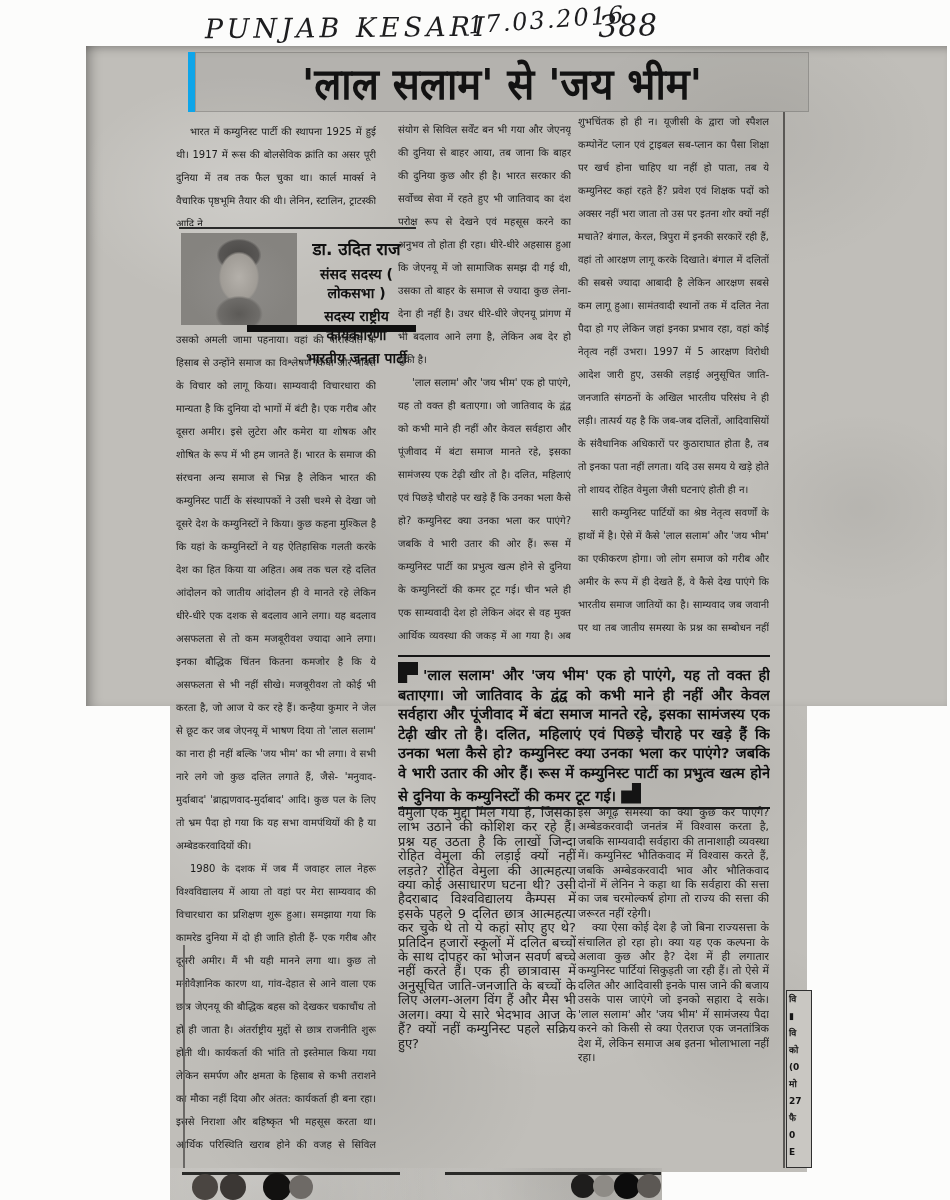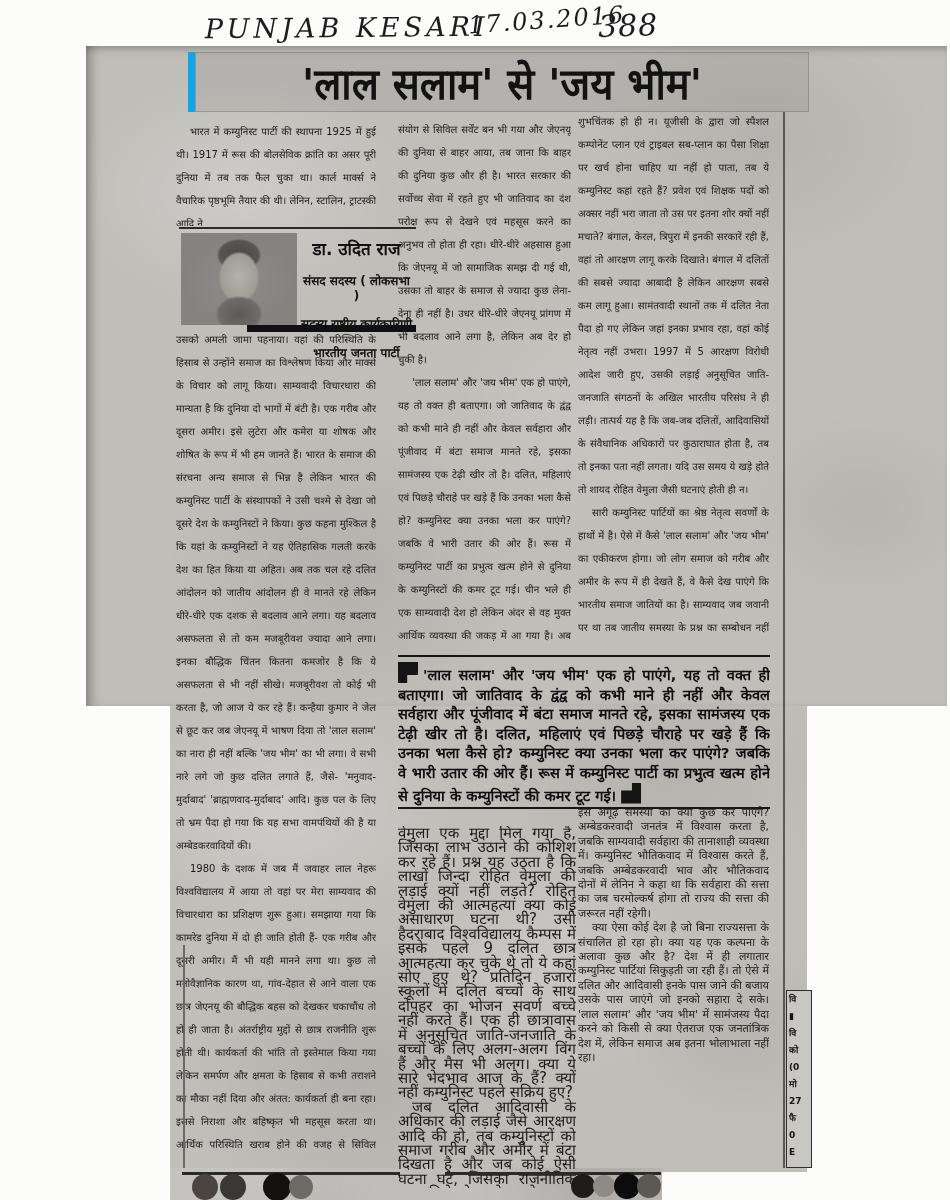--- a/index.html
+++ b/index.html
@@ -42,41 +42,41 @@
   .col{
     position:absolute;color:#1a1a1a;text-align:justify;overflow:hidden;
     font-size:10px;line-height:23px;
   }
   .col p{margin:0;}
   .col p.ind{text-indent:14px;}
   #col1-intro{left:176px;top:120px;width:200px;height:106px;}
   #col1-main{left:176px;top:328px;width:200px;height:834px;}
   #col2-top{left:398px;top:118px;width:173px;height:535px;}
   #col3-top{left:578px;top:110px;width:191px;height:535px;}
-  #col2-bot{left:398px;top:826px;width:178px;height:362px;font-size:15px;line-height:14.4px;}
+  #col2-bot{left:398px;top:806px;width:178px;height:362px;font-size:13px;line-height:14.4px;}
   #col3-bot{left:578px;top:806px;width:191px;height:362px;font-size:11px;line-height:14.4px;}
   #author-box{
     position:absolute;left:179px;top:227px;width:237px;height:99px;
     border-top:2px solid #2a2a2a;
   }
   #author-photo{
     position:absolute;left:2px;top:4px;width:116px;height:92px;
     background:
       radial-gradient(ellipse 34px 26px at 50% 88%, #5c5a57 0%, #6e6c69 60%, transparent 70%),
       radial-gradient(ellipse 26px 33px at 50% 48%, #b4b0aa 0%, #a09c96 70%, transparent 78%),
       radial-gradient(ellipse 30px 22px at 50% 24%, #4a4846 0%, #585654 65%, transparent 75%),
       radial-gradient(ellipse 70px 60px at 50% 55%, #8e8c89 0%, #85837f 80%);
     background-color:#9a9894;
   }
   #author-text{
     position:absolute;left:120px;top:2px;width:115px;height:90px;
     text-align:center;color:#111;
   }
   #author-name{font-size:17px;font-weight:700;margin-top:6px;}
-  .author-role{font-size:12px;font-weight:700;margin-top:12px;}
+  .author-role{font-size:14px;font-weight:700;margin-top:4px;}
   #author-bar{position:absolute;left:68px;bottom:-4px;width:169px;height:7px;background:#101010;}
   #pull-quote{
     position:absolute;left:398px;top:655px;width:372px;height:145px;
     border-top:2.5px solid #161616;border-bottom:2.5px solid #161616;
     padding-top:5px;color:#0f0f0f;
     font-size:14.6px;line-height:19.6px;font-weight:700;text-align:justify;overflow:hidden;
   }
   .qmark{display:inline-block;width:20px;height:21px;background:#141414;vertical-align:-3px;}
   #qmark-open{clip-path:polygon(0 0,100% 0,100% 62%,46% 62%,46% 100%,0 100%);margin-right:5px;}
   #qmark-close{clip-path:polygon(0 38%,54% 38%,54% 0,100% 0,100% 100%,0 100%);margin-left:5px;}
@@ -145,21 +145,20 @@
   <p>शुभचिंतक हो ही न। यूजीसी के द्वारा जो स्पैशल कम्पोनेंट प्लान एवं ट्राइबल सब-प्लान का पैसा शिक्षा पर खर्च होना चाहिए था नहीं हो पाता, तब ये कम्युनिस्ट कहां रहते हैं? प्रवेश एवं शिक्षक पदों को अक्सर नहीं भरा जाता तो उस पर इतना शोर क्यों नहीं मचाते? बंगाल, केरल, त्रिपुरा में इनकी सरकारें रही हैं, वहां तो आरक्षण लागू करके दिखाते। बंगाल में दलितों की सबसे ज्यादा आबादी है लेकिन आरक्षण सबसे कम लागू हुआ। सामंतवादी स्थानों तक में दलित नेता पैदा हो गए लेकिन जहां इनका प्रभाव रहा, वहां कोई नेतृत्व नहीं उभरा। 1997 में 5 आरक्षण विरोधी आदेश जारी हुए, उसकी लड़ाई अनुसूचित जाति-जनजाति संगठनों के अखिल भारतीय परिसंघ ने ही लड़ी। तात्पर्य यह है कि जब-जब दलितों, आदिवासियों के संवैधानिक अधिकारों पर कुठाराघात होता है, तब तो इनका पता नहीं लगता। यदि उस समय ये खड़े होते तो शायद रोहित वेमुला जैसी घटनाएं होती ही न।</p>
   <p class="ind">सारी कम्युनिस्ट पार्टियों का श्रेष्ठ नेतृत्व सवर्णों के हाथों में है। ऐसे में कैसे 'लाल सलाम' और 'जय भीम' का एकीकरण होगा। जो लोग समाज को गरीब और अमीर के रूप में ही देखते हैं, वे कैसे देख पाएंगे कि भारतीय समाज जातियों का है। साम्यवाद जब जवानी पर था तब जातीय समस्या के प्रश्न का सम्बोधन नहीं किया तो क्या बुढ़ापे में</p>
 </div>
 
 <div id="pull-quote">
   <span class="qmark" id="qmark-open"></span><span>'लाल सलाम' और 'जय भीम' एक हो पाएंगे, यह तो वक्त ही बताएगा। जो जातिवाद के द्वंद्व को कभी माने ही नहीं और केवल सर्वहारा और पूंजीवाद में बंटा समाज मानते रहे, इसका सामंजस्य एक टेढ़ी खीर तो है। दलित, महिलाएं एवं पिछड़े चौराहे पर खड़े हैं कि उनका भला कैसे हो? कम्युनिस्ट क्या उनका भला कर पाएंगे? जबकि वे भारी उतार की ओर हैं। रूस में कम्युनिस्ट पार्टी का प्रभुत्व खत्म होने से दुनिया के कम्युनिस्टों की कमर टूट गई।</span><span class="qmark" id="qmark-close"></span>
 </div>
 
 <div class="col" id="col2-bot">
   <p>वेमुला एक मुद्दा मिल गया है, जिसका लाभ उठाने की कोशिश कर रहे हैं। प्रश्न यह उठता है कि लाखों जिन्दा रोहित वेमुला की लड़ाई क्यों नहीं लड़ते? रोहित वेमुला की आत्महत्या क्या कोई असाधारण घटना थी? उसी हैदराबाद विश्वविद्यालय कैम्पस में इसके पहले 9 दलित छात्र आत्महत्या कर चुके थे तो ये कहां सोए हुए थे? प्रतिदिन हजारों स्कूलों में दलित बच्चों के साथ दोपहर का भोजन सवर्ण बच्चे नहीं करते हैं। एक ही छात्रावास में अनुसूचित जाति-जनजाति के बच्चों के लिए अलग-अलग विंग हैं और मैस भी अलग। क्या ये सारे भेदभाव आज के हैं? क्यों नहीं कम्युनिस्ट पहले सक्रिय हुए?</p>
-  <p class="ind">जब दलित आदिवासी के अधिकार की लड़ाई जैसे आरक्षण आदि की हो, तब कम्युनिस्टों को समाज गरीब और अमीर में बंटा दिखता है और जब कोई ऐसी घटना घटे, जिसका राजनीतिक लाभ मिले तो मानो इससे ज्यादा कोई</p>
 </div>
 
 <div class="col" id="col3-bot">
   <p>इस अगूढ़ समस्या का क्या कुछ कर पाएंगे? अम्बेडकरवादी जनतंत्र में विश्वास करता है, जबकि साम्यवादी सर्वहारा की तानाशाही व्यवस्था में। कम्युनिस्ट भौतिकवाद में विश्वास करते हैं, जबकि अम्बेडकरवादी भाव और भौतिकवाद दोनों में लेनिन ने कहा था कि सर्वहारा की सत्ता का जब चरमोल्कर्ष होगा तो राज्य की सत्ता की जरूरत नहीं रहेगी।</p>
   <p class="ind">क्या ऐसा कोई देश है जो बिना राज्यसत्ता के संचालित हो रहा हो। क्या यह एक कल्पना के अलावा कुछ और है? देश में ही लगातार कम्युनिस्ट पार्टियां सिकुड़ती जा रही हैं। तो ऐसे में दलित और आदिवासी इनके पास जाने की बजाय उसके पास जाएंगे जो इनको सहारा दे सके। 'लाल सलाम' और 'जय भीम' में सामंजस्य पैदा करने को किसी से क्या ऐतराज एक जनतांत्रिक देश में, लेकिन समाज अब इतना भोलाभाला नहीं रहा।</p>
 </div>
 
 <div id="v-rule"></div>
 <div id="edge-line"></div>
 

